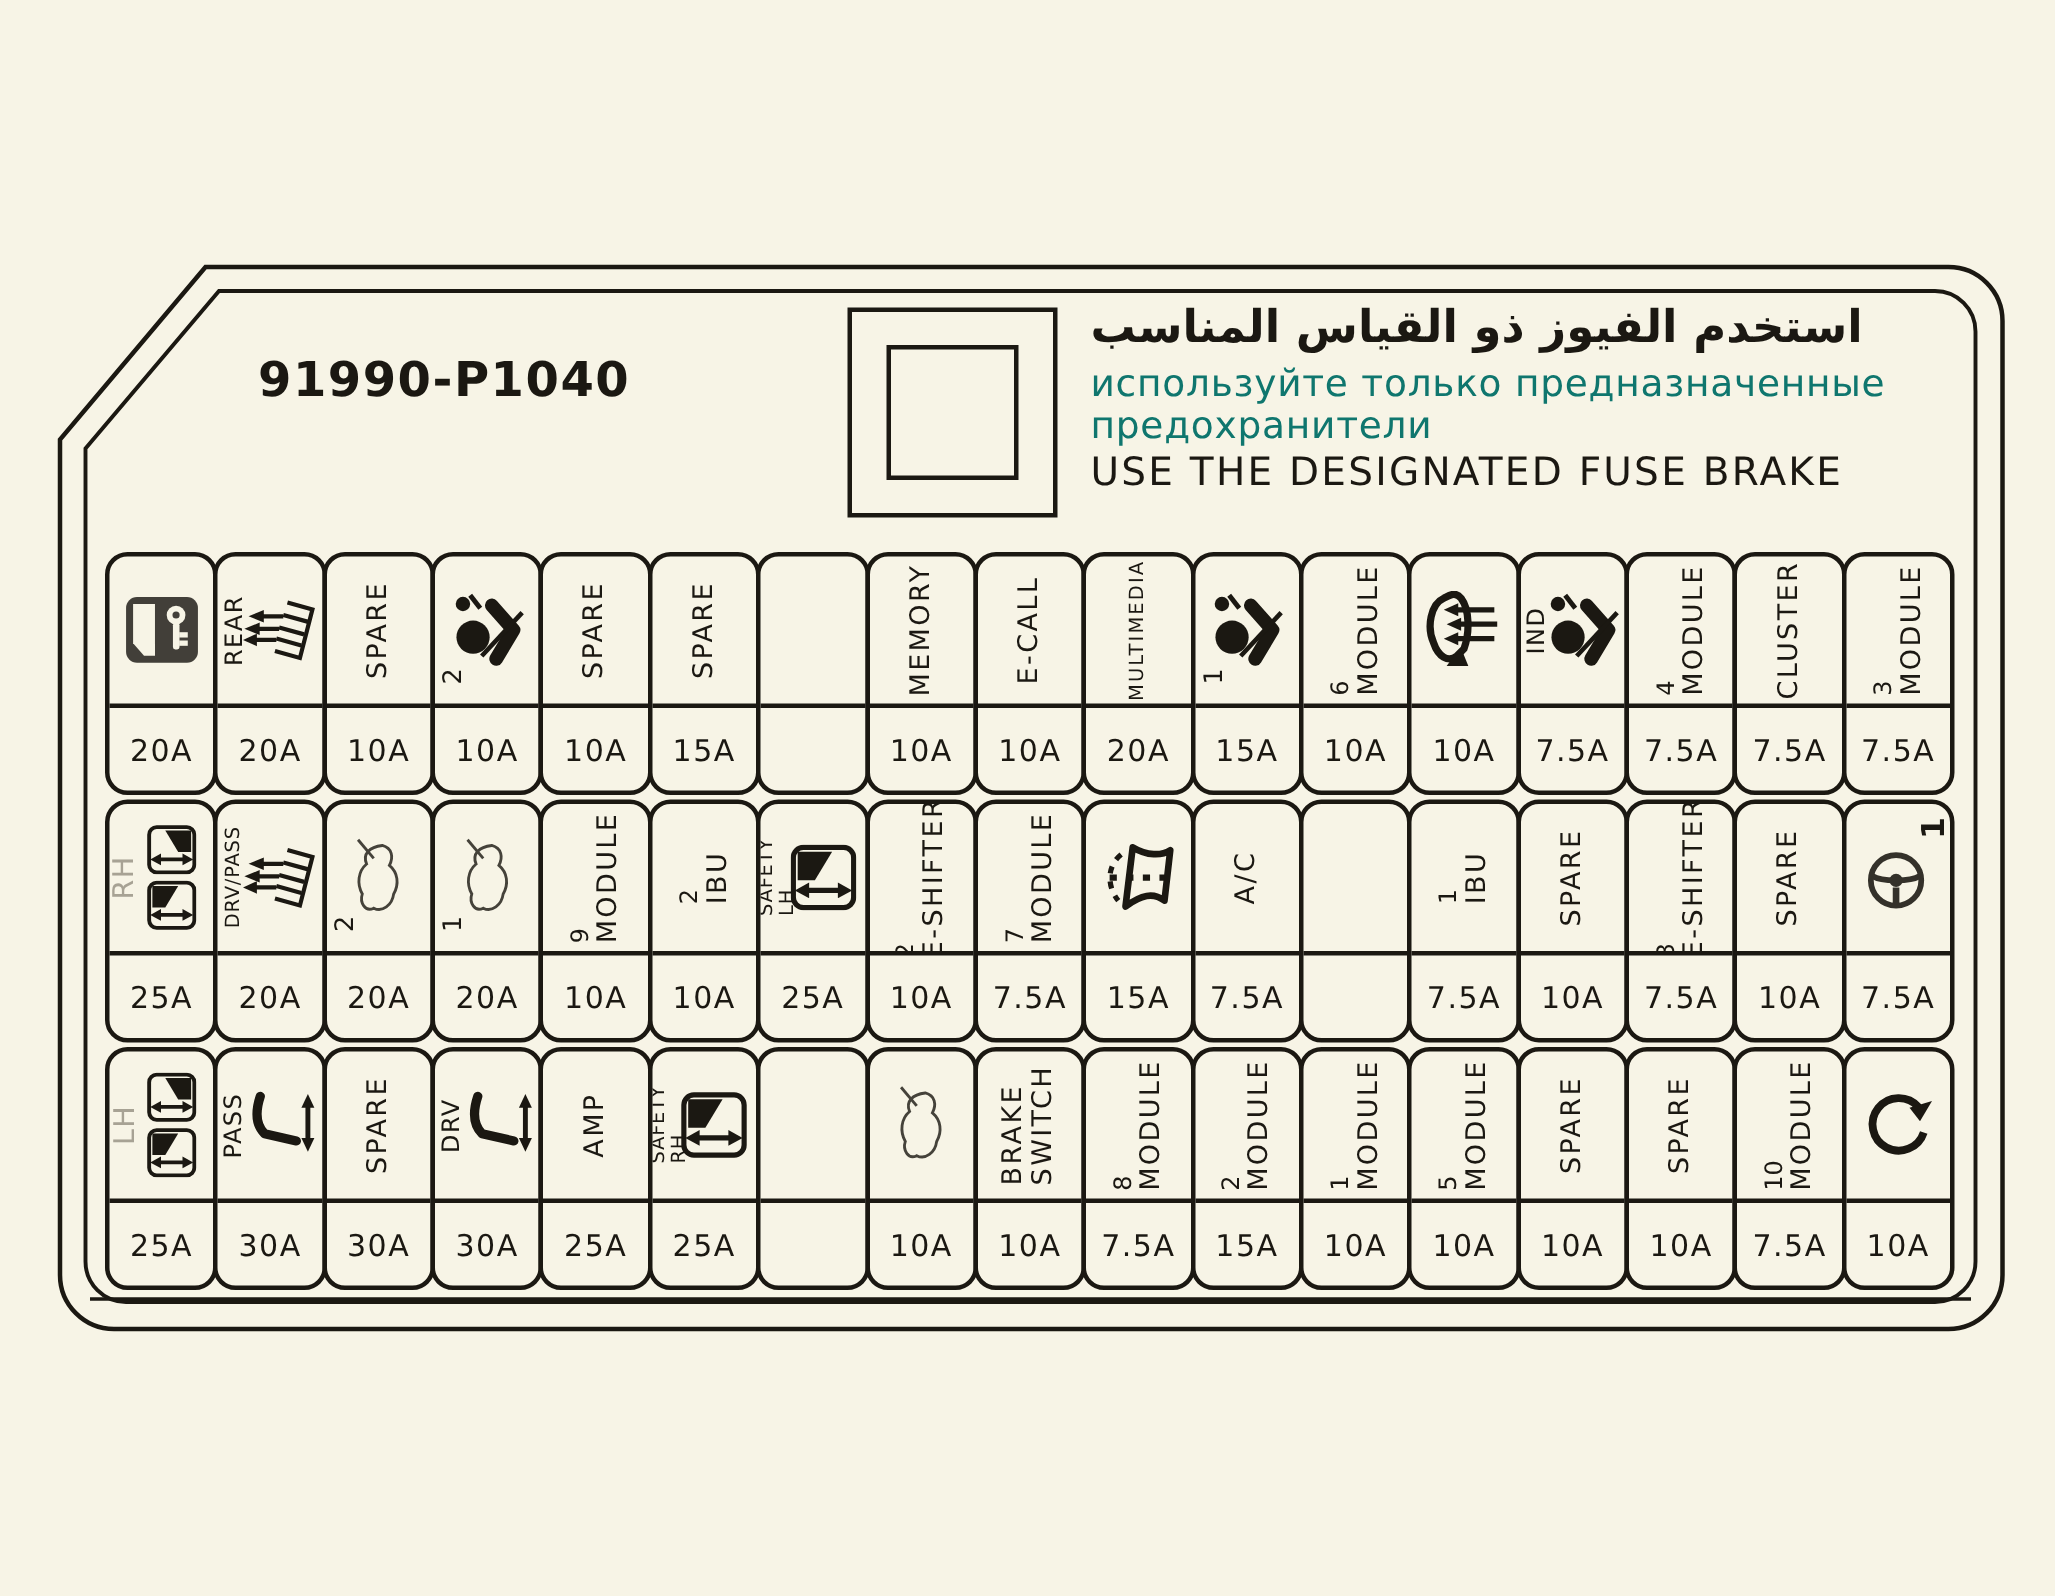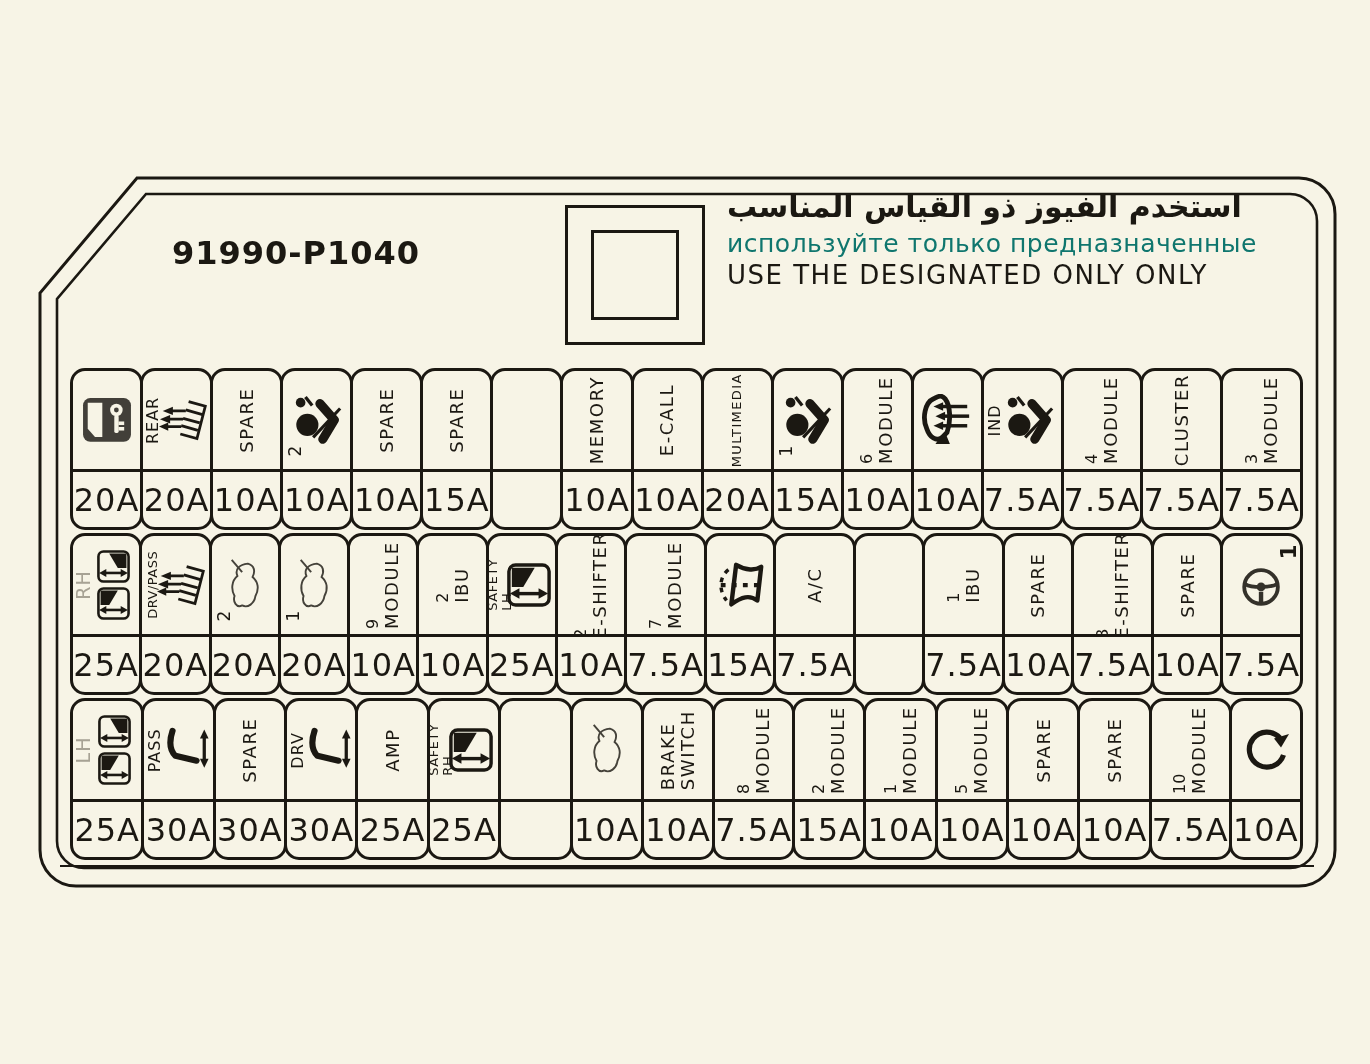--- a/index.html
+++ b/index.html
@@ -23,41 +23,41 @@
   .fuse-pictogram{
     position:absolute;left:565px;top:205px;width:140px;height:140px;
     border:3.5px solid #1b1812;box-sizing:border-box;
     display:flex;align-items:center;justify-content:center;
     background:#f7f4e6;
   }
   .fuse-pictogram .inner{
     width:88px;height:90px;border:3.5px solid #1b1812;box-sizing:border-box;
   }
 
-  .notice{position:absolute;left:727px;top:188px;width:600px;}
+  .notice{position:absolute;left:727px;top:200px;width:600px;}
   .notice .ar{font-size:30px;font-weight:bold;line-height:1.25;text-align:left;direction:rtl;}
   .notice .ru{font-size:25px;line-height:1.12;color:#0f766e;letter-spacing:0.5px;}
   .notice .en{font-size:26px;letter-spacing:1.5px;line-height:1.18;margin-top:2px;white-space:nowrap;}
   .notice .ar{margin-bottom:4px;}
 
   #fuse-grid{position:absolute;inset:0;}
   .fuse-row{position:absolute;left:70px;width:1233px;height:162px;display:flex;}
   .row0{top:368px;} .row1{top:533px;} .row2{top:698px;}
   .fuse-cell{
     flex:1 1 0;box-sizing:border-box;margin-left:-3px;
     border:3px solid #1b1812;border-radius:15px;
     background:#f7f4e6;display:flex;flex-direction:column;
     position:relative;
   }
   .fuse-cell:first-child{margin-left:0;}
   .icon-area{flex:1 1 auto;position:relative;overflow:hidden;}
   .amp-area{
     height:55px;flex:0 0 auto;border-top:3px solid #1b1812;
     display:flex;align-items:center;justify-content:center;
-    font-size:32px;letter-spacing:1px;white-space:nowrap;
+    font-size:20px;letter-spacing:1px;white-space:nowrap;
   }
 
   .vlabel{position:absolute;inset:0;display:flex;align-items:center;justify-content:center;}
   .vlabel .rot{
     transform:rotate(-90deg);white-space:nowrap;text-align:left;
     display:flex;flex-direction:column;line-height:1.12;
   }
   .vlabel .rot div{font-size:18px;letter-spacing:1.6px;}
   .vlabel .rot.small div{font-size:13px;letter-spacing:1.4px;}
   .vlabel .rot .numline{font-size:16px;letter-spacing:0;}
@@ -97,21 +97,22 @@
 
   <div class="title">91990-P1040</div>
 
   <div class="fuse-pictogram">
     <div class="inner"></div>
   </div>
 
   <div class="notice">
     <div class="ar">استخدم الفيوز ذو القياس المناسب</div>
     <div class="ru">используйте только предназначенные</div>
-    <div class="en">USE THE DESIGNATED ONLY ONLY</div>
+    <div class="ru">предохранители</div>
+    <div class="en">USE THE DESIGNATED FUSE BRAKE</div>
   </div>
 
   <div id="fuse-grid">
       <div class="fuse-row row0">
         <div class="fuse-cell">
           <div class="icon-area">
             <div class="icon">
               <svg width="50" viewBox="0 0 48 44">
                 <rect x="1" y="1" width="46" height="42" rx="7" fill="#423f39"></rect>
                 <path d="M5.5 5.5h14v33h-7l-7-8z" fill="#f7f4e6"></path>

